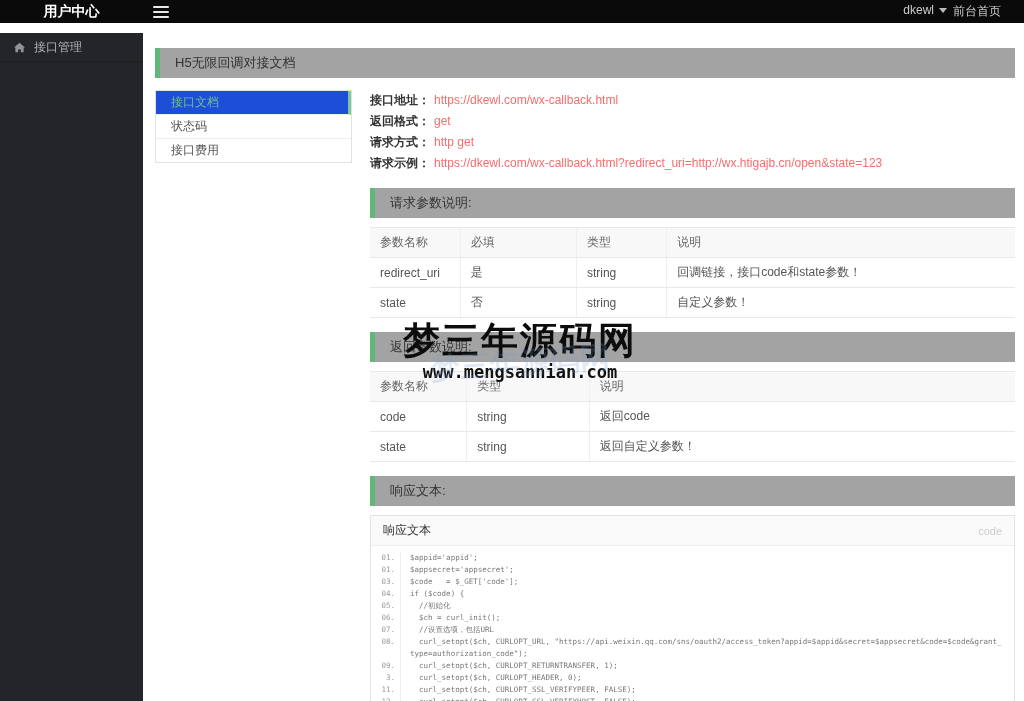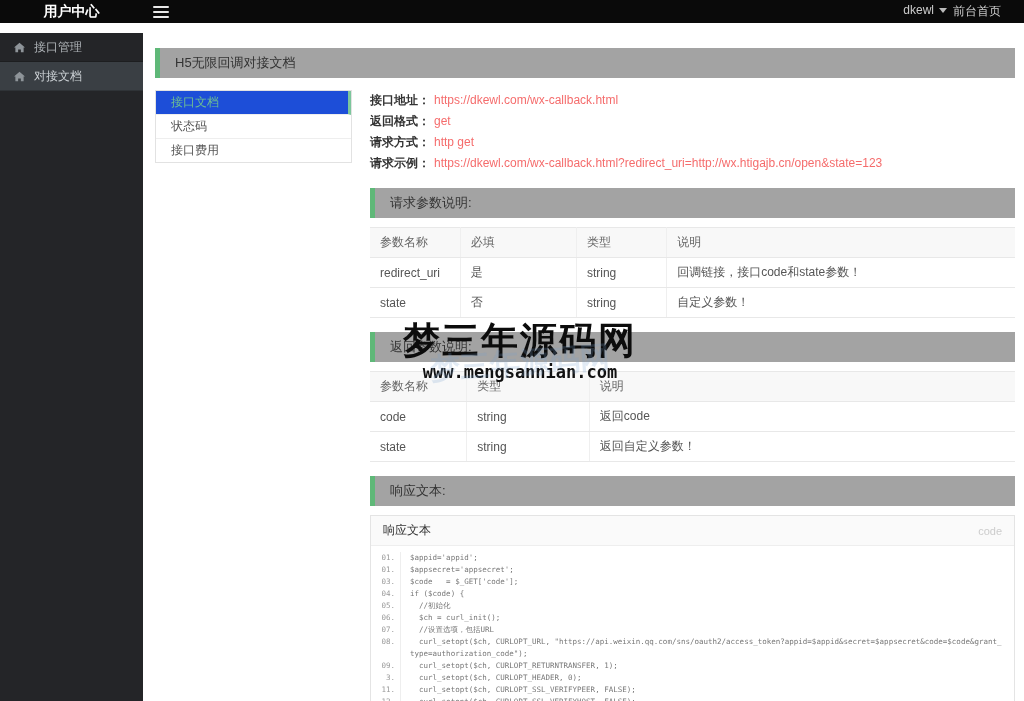--- a/index.html
+++ b/index.html
@@ -116,28 +116,20 @@
 
 <div class="sidebar" id="sidebar">
     <div class="side-item">
       <span class="house-icon">
         <svg width="11" height="11" viewBox="0 0 16 16" fill="#8e9499">
           <path d="M8 1L0 8h2v7h4v-4h4v4h4V8h2L8 1z"></path>
         </svg>
       </span>
       <span>接口管理</span>
     </div>
-    <div class="side-item active">
-      <span class="house-icon">
-        <svg width="11" height="11" viewBox="0 0 16 16" fill="#8e9499">
-          <path d="M8 1L0 8h2v7h4v-4h4v4h4V8h2L8 1z"></path>
-        </svg>
-      </span>
-      <span>对接文档</span>
-    </div>
   </div>
 
 <div class="main">
   <div class="strip">H5无限回调对接文档</div>
 
   <div class="cols">
     <div class="doc-nav" id="docnav">
         <div class="doc-nav-item active">接口文档</div>
         <div class="doc-nav-item">状态码</div>
         <div class="doc-nav-item">接口费用</div>

